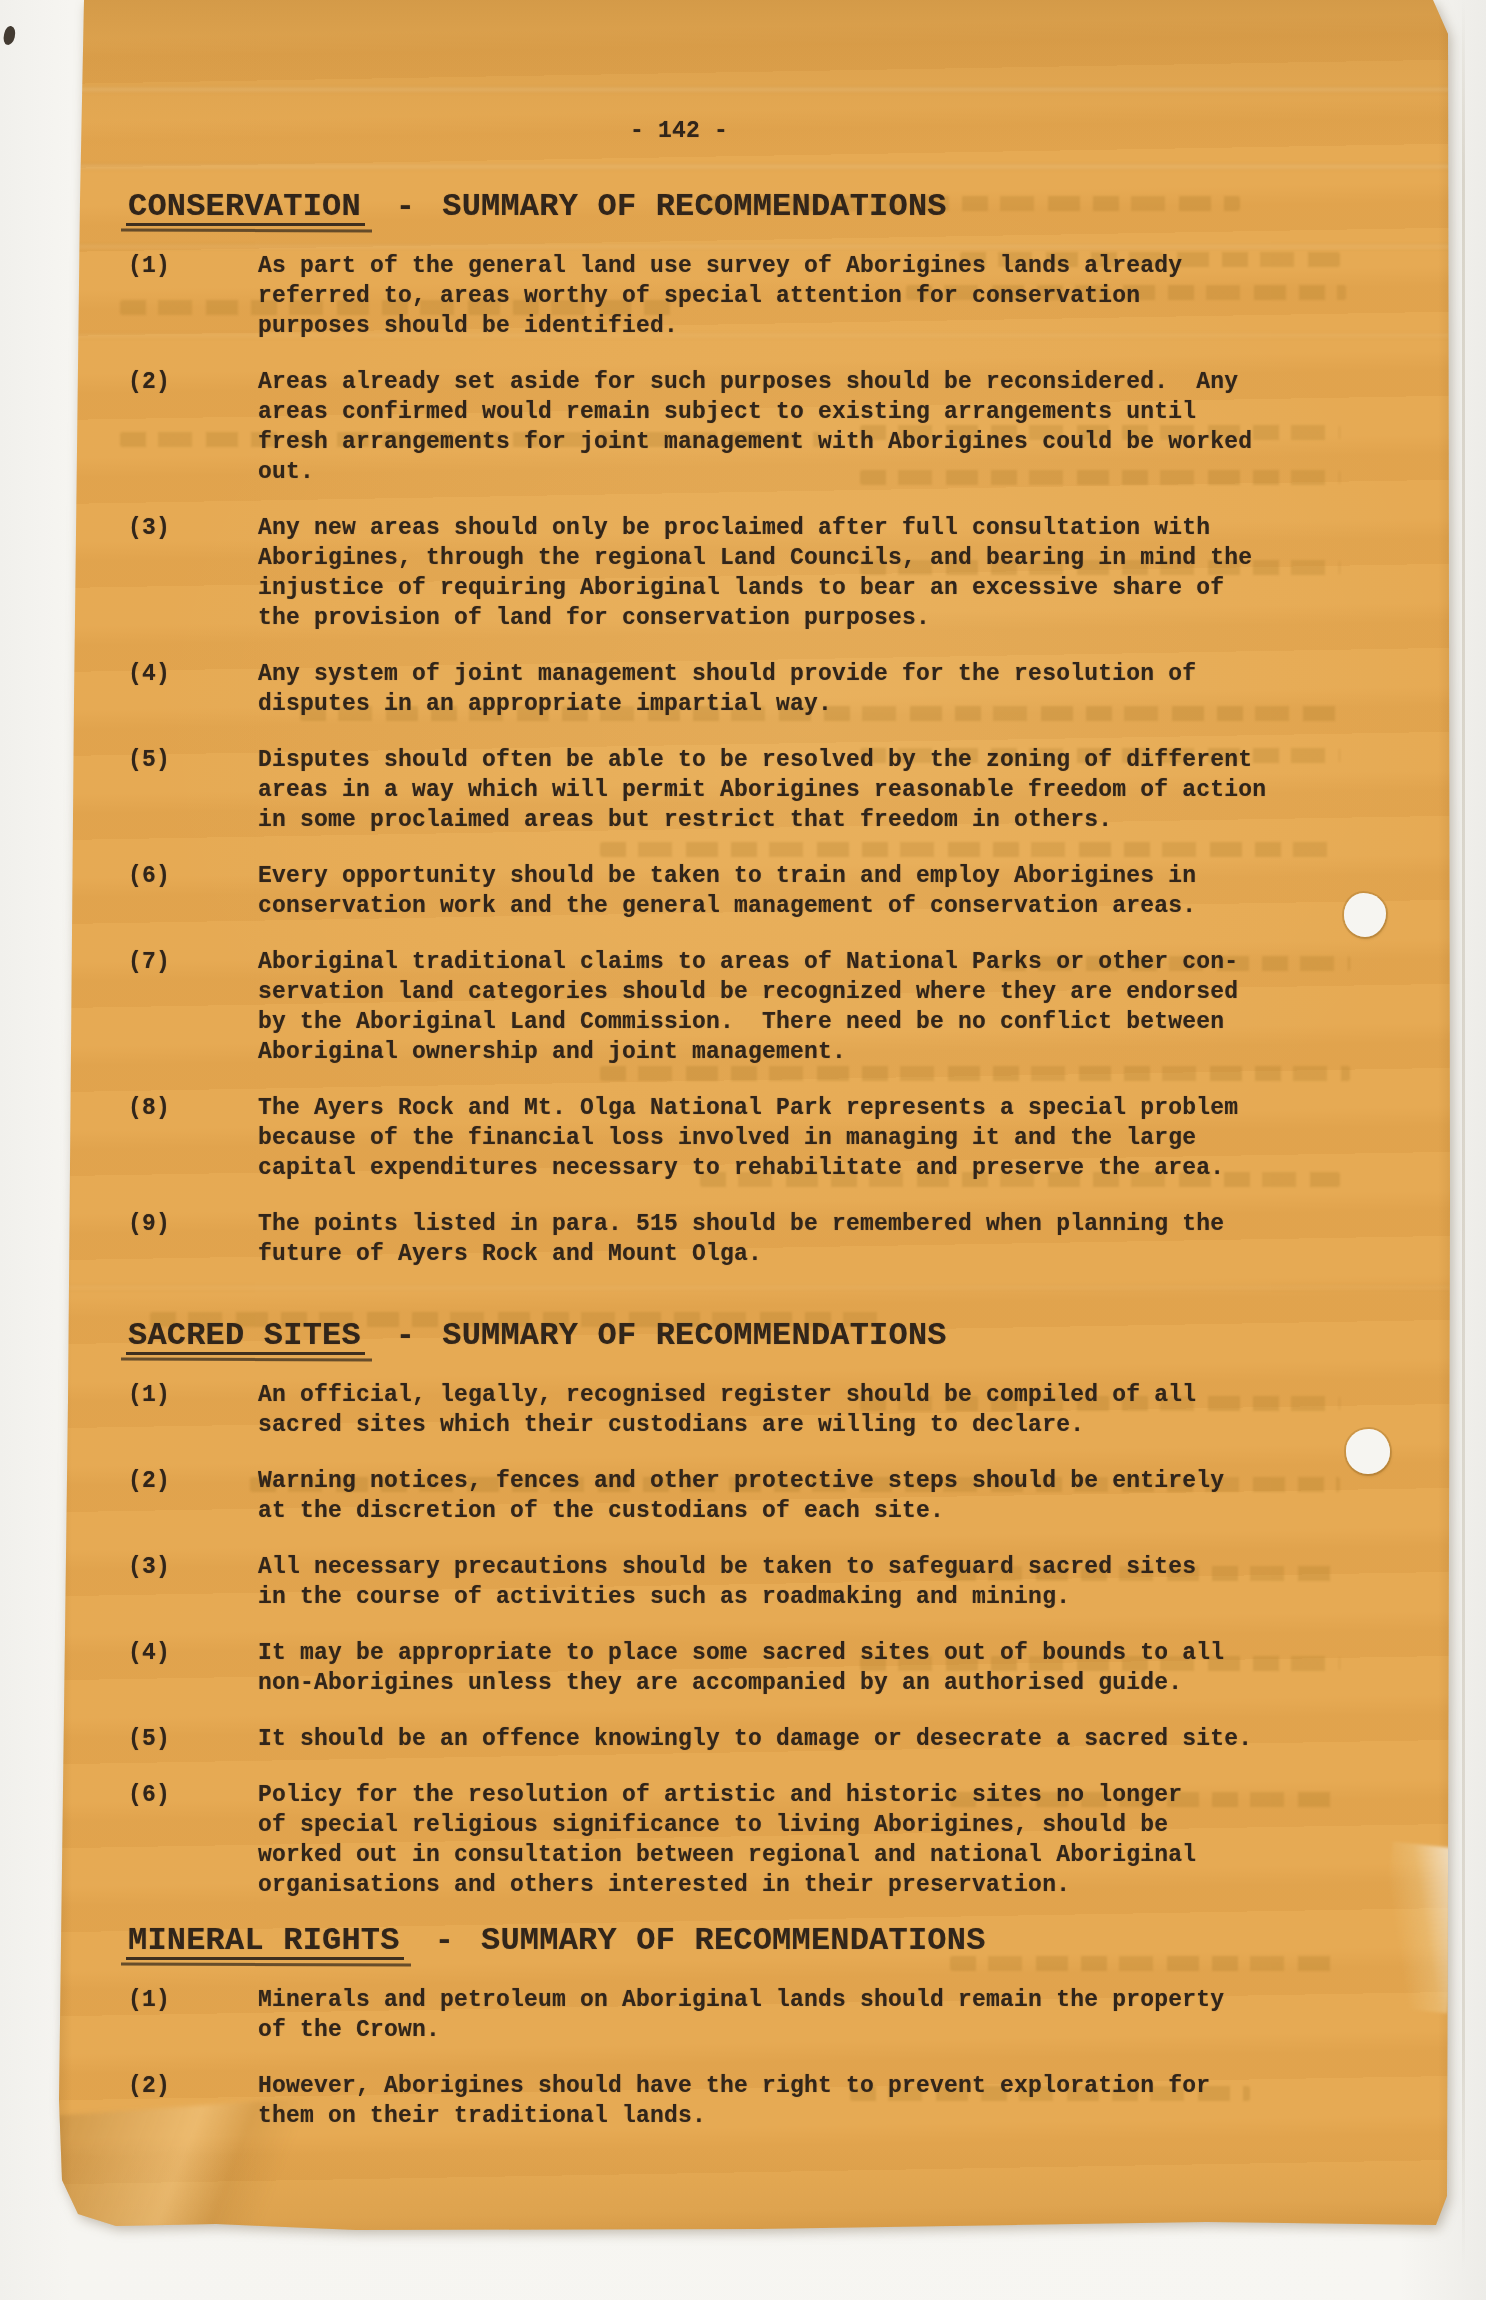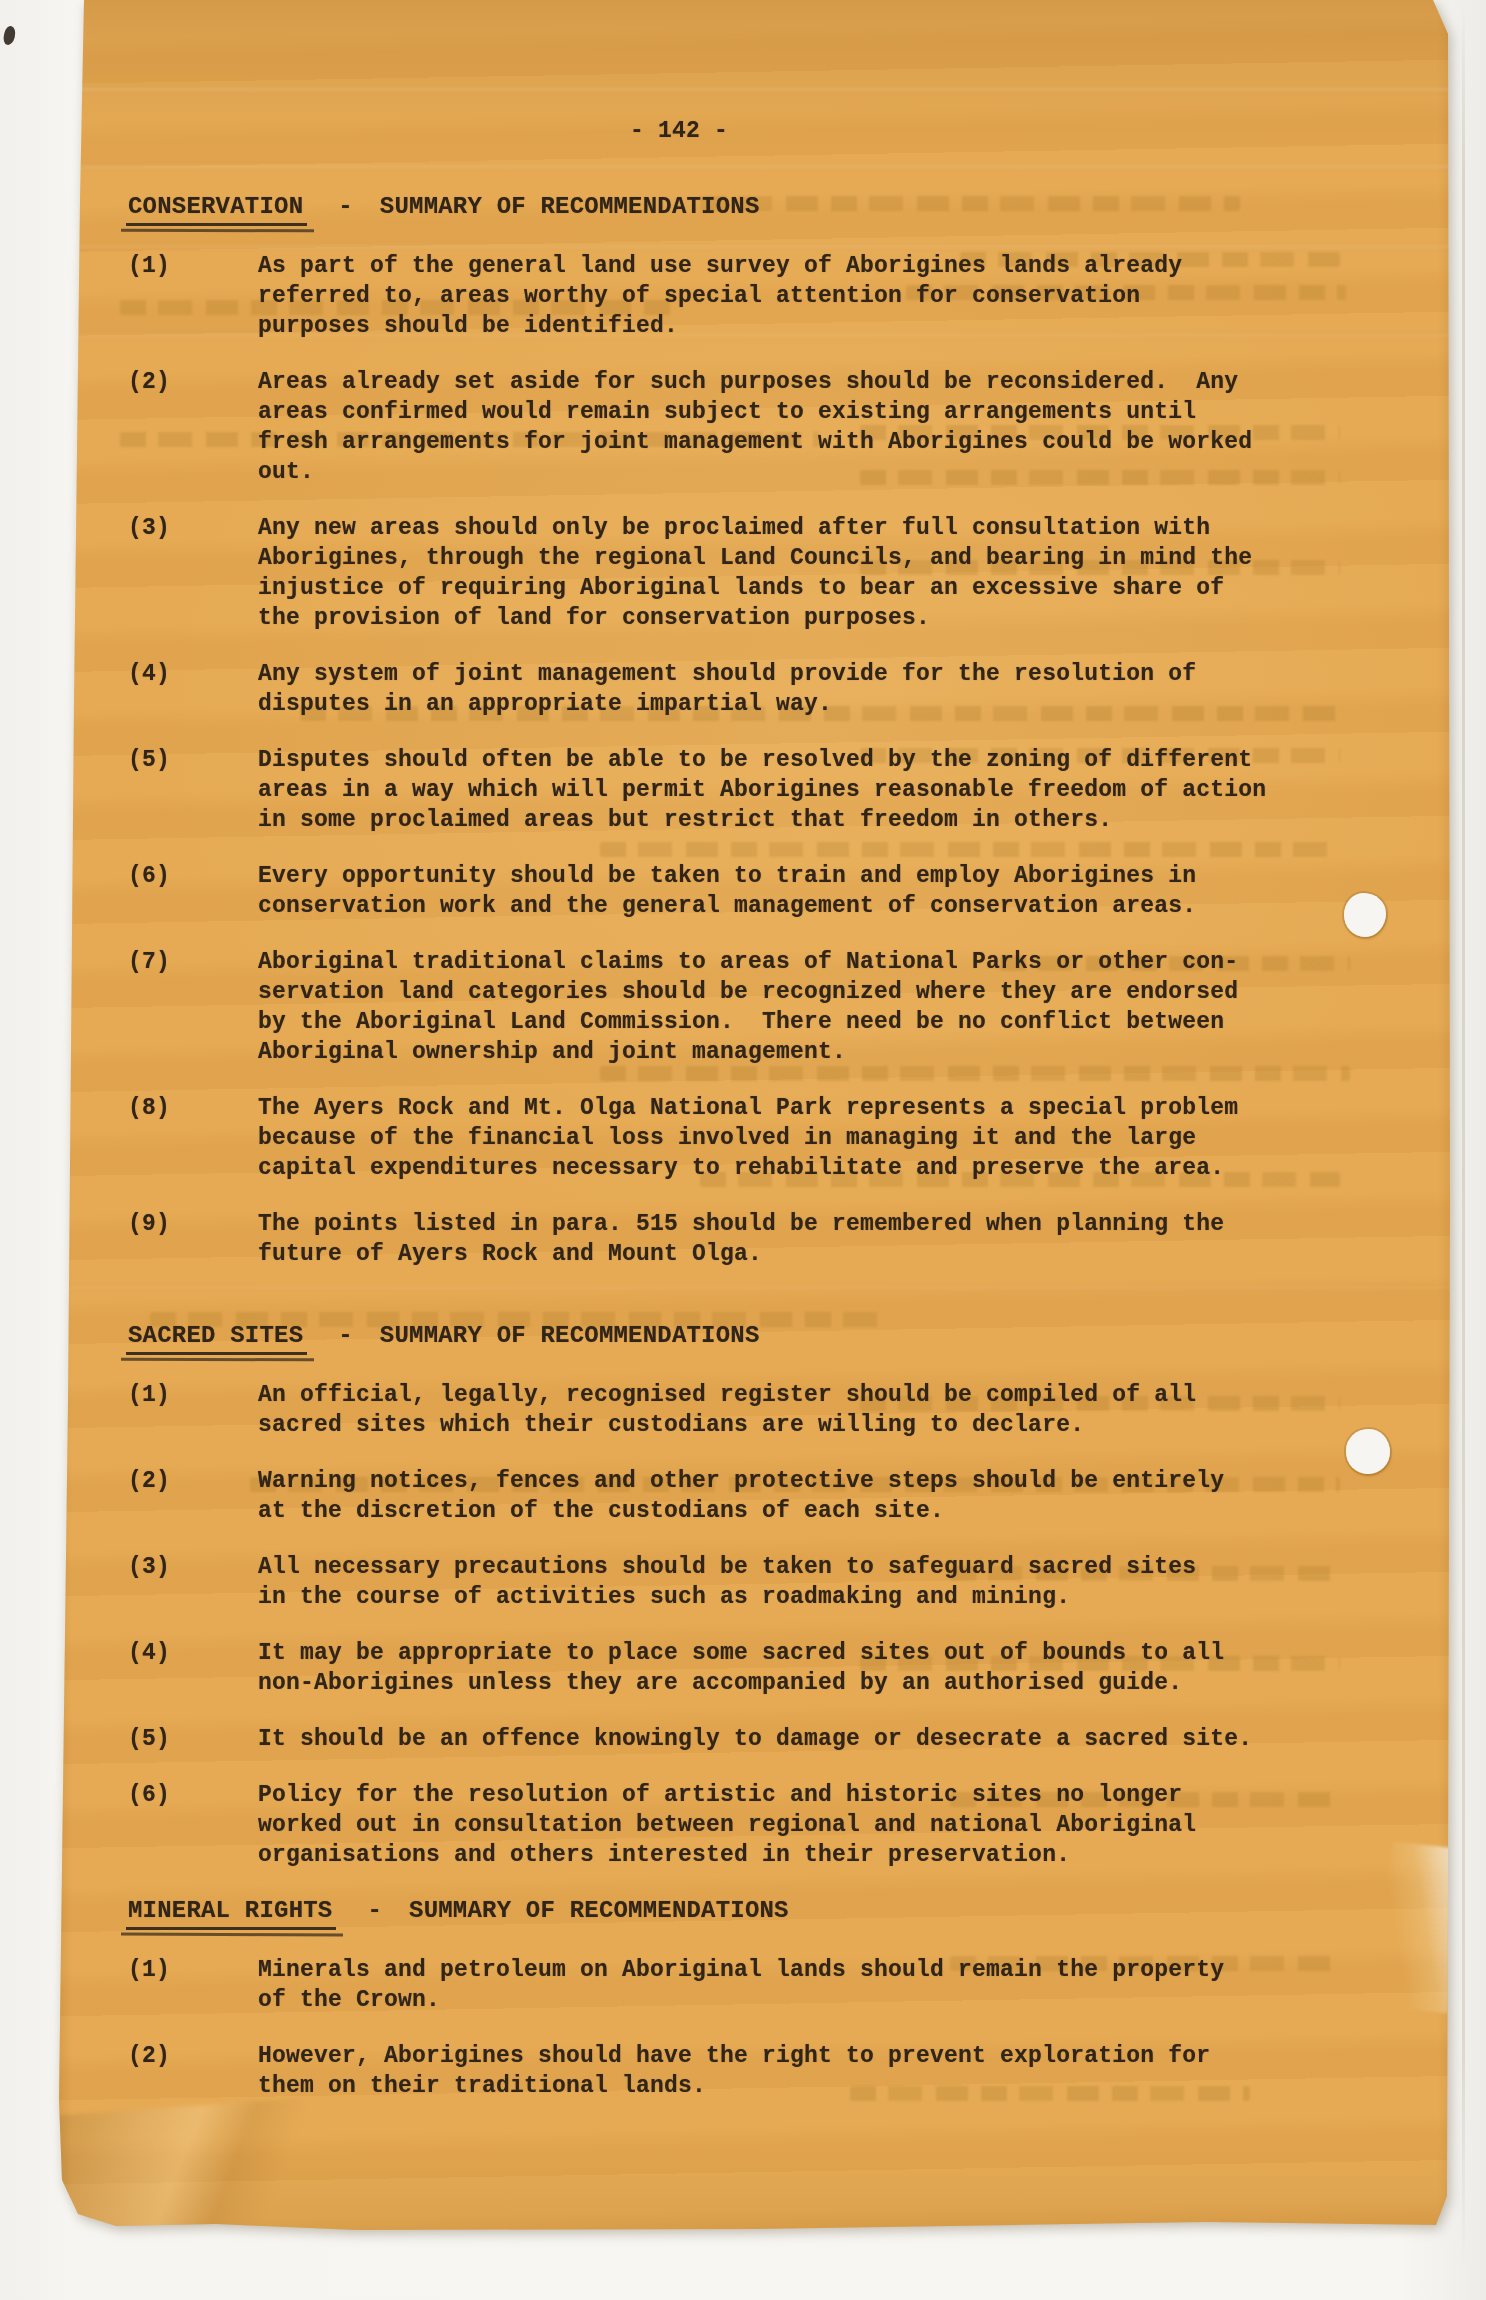--- a/index.html
+++ b/index.html
@@ -53,21 +53,21 @@
     box-shadow:0 0 0 2px rgba(150,105,40,.30),1px 2px 3px rgba(120,80,20,.28),inset 0 0 2px rgba(255,255,255,.9);}
   .hole.h1{left:1288px;top:893px;width:42px;height:44px;border-radius:46% 54% 50% 50%/50% 46% 54% 50%;}
   .hole.h2{left:1290px;top:1429px;width:44px;height:45px;border-radius:52% 48% 50% 50%/48% 52% 50% 50%;}
   .content{
     position:absolute;inset:0;
     padding:116px 40px 0 72px;
     color:#31251a;font-size:23px;line-height:30px;font-weight:700;letter-spacing:.2px;
     text-shadow:0 0 1px rgba(51,38,26,.45);
   }
   .pageno{margin-left:502px;white-space:pre;}
-  .sec-header{position:relative;height:30px;margin:0 0 29px 0;font-size:24px;font-weight:700;white-space:nowrap;}
+  .sec-header{position:relative;height:30px;margin:0 0 29px 0;font-size:32px;font-weight:700;white-space:nowrap;}
   .sec-title{position:relative;display:inline-block;}
   .sec-title::before{content:"";position:absolute;left:-2px;right:-4px;bottom:-4px;height:3px;background:currentColor;opacity:.92;}
   .sec-title::after{content:"";position:absolute;left:-7px;right:-11px;bottom:-9px;height:2.5px;background:currentColor;opacity:.7;transform:skewY(.2deg);}
   .sec-sep{display:inline-block;margin:0 27px 0 35px;}
   .sec-conservation{margin-top:46px;}
   .sec-sacred-sites{margin-top:52px;}
   .sec-mineral-rights{}
   .item{display:flex;margin-bottom:26px;}
   .item .num{flex:0 0 130px;}
   .line{white-space:pre;}
@@ -223,20 +223,21 @@
             <div class="item">
               <span class="num">(5)</span>
               <div class="lines">
                 <div class="line">It should be an offence knowingly to damage or desecrate a sacred site.</div>
               </div>
             </div>
             <div class="item">
               <span class="num">(6)</span>
               <div class="lines">
                 <div class="line">Policy for the resolution of artistic and historic sites no longer</div>
+                <div class="line">of special religious significance to living Aborigines, should be</div>
                 <div class="line">worked out in consultation between regional and national Aboriginal</div>
                 <div class="line">organisations and others interested in their preservation.</div>
               </div>
             </div>
           </section>
           <section class="sec sec-mineral-rights">
             <h2 class="sec-header"><span class="sec-title">MINERAL RIGHTS</span><span class="sec-sep">-</span><span class="sec-subtitle">SUMMARY OF RECOMMENDATIONS</span></h2>
             <div class="item">
               <span class="num">(1)</span>
               <div class="lines">

